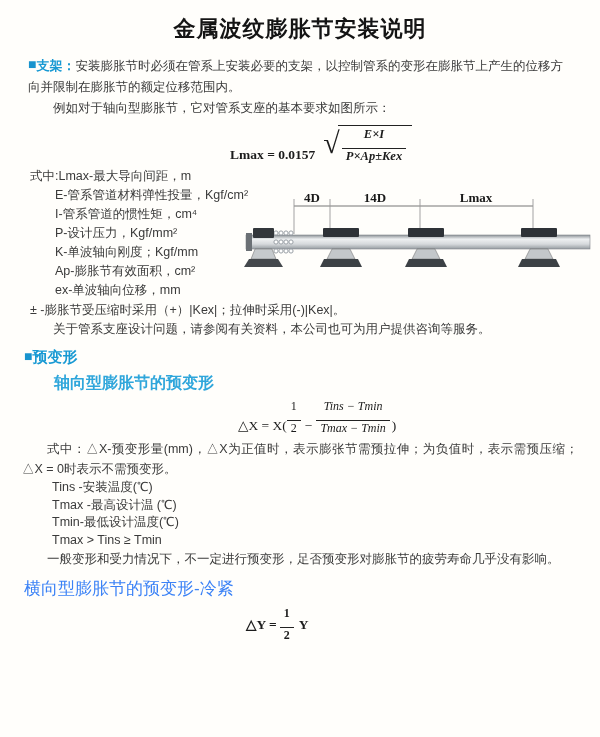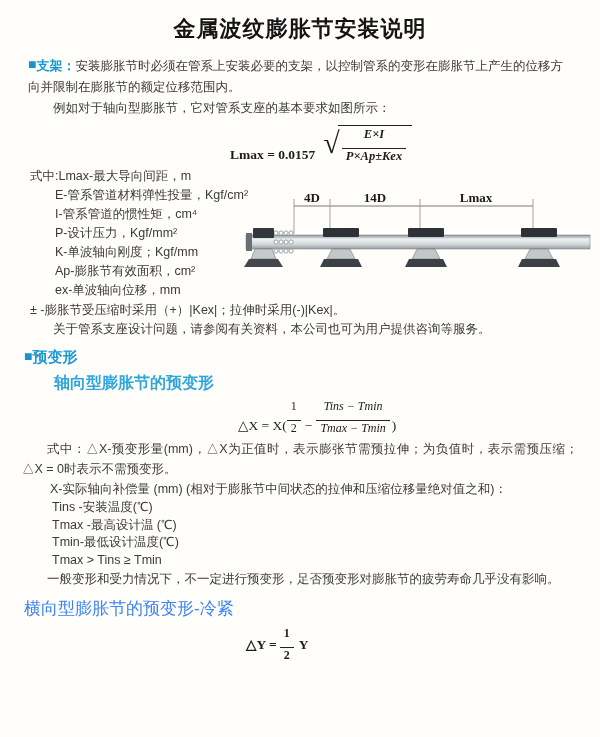--- a/index.html
+++ b/index.html
@@ -163,21 +163,20 @@
     </span>
     <span class="f-op">−</span>
     <span class="frac it">
       <span class="num">Tins − Tmin</span>
       <span class="den">Tmax − Tmin</span>
     </span>
     <span class="f-rhs">)</span>
   </div>
 
   <p class="para2">式中：△X-预变形量(mm)，△X为正值时，表示膨张节需预拉伸；为负值时，表示需预压缩；△X = 0时表示不需预变形。</p>
-  <div class="xline">X-实际轴向补偿量 (mm) (相对于膨胀节中间状态的拉伸和压缩位移量绝对值之和)：</div>
 
   <div class="temps">
     <div>Tins -安装温度(℃)</div>
     <div>Tmax -最高设计温 (℃)</div>
     <div>Tmin-最低设计温度(℃)</div>
     <div>Tmax &gt; Tins ≥ Tmin</div>
   </div>
 
   <div class="gen-note">一般变形和受力情况下，不一定进行预变形，足否预变形对膨胀节的疲劳寿命几乎没有影响。</div>
 

